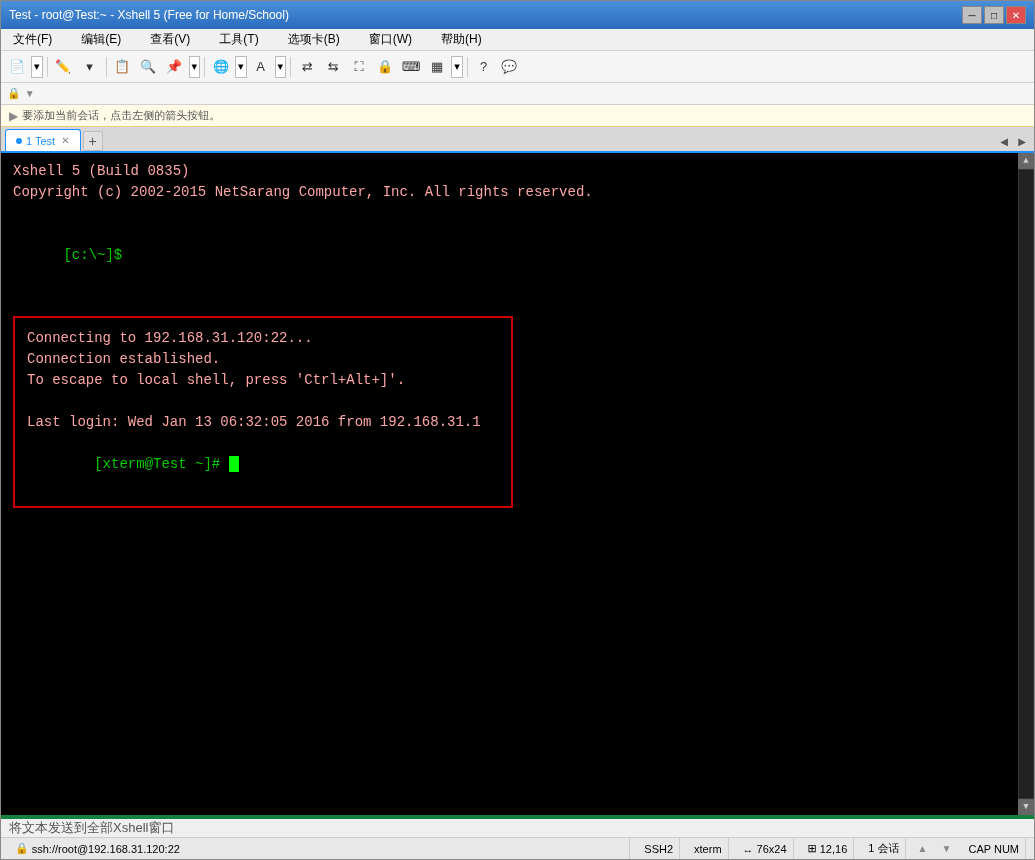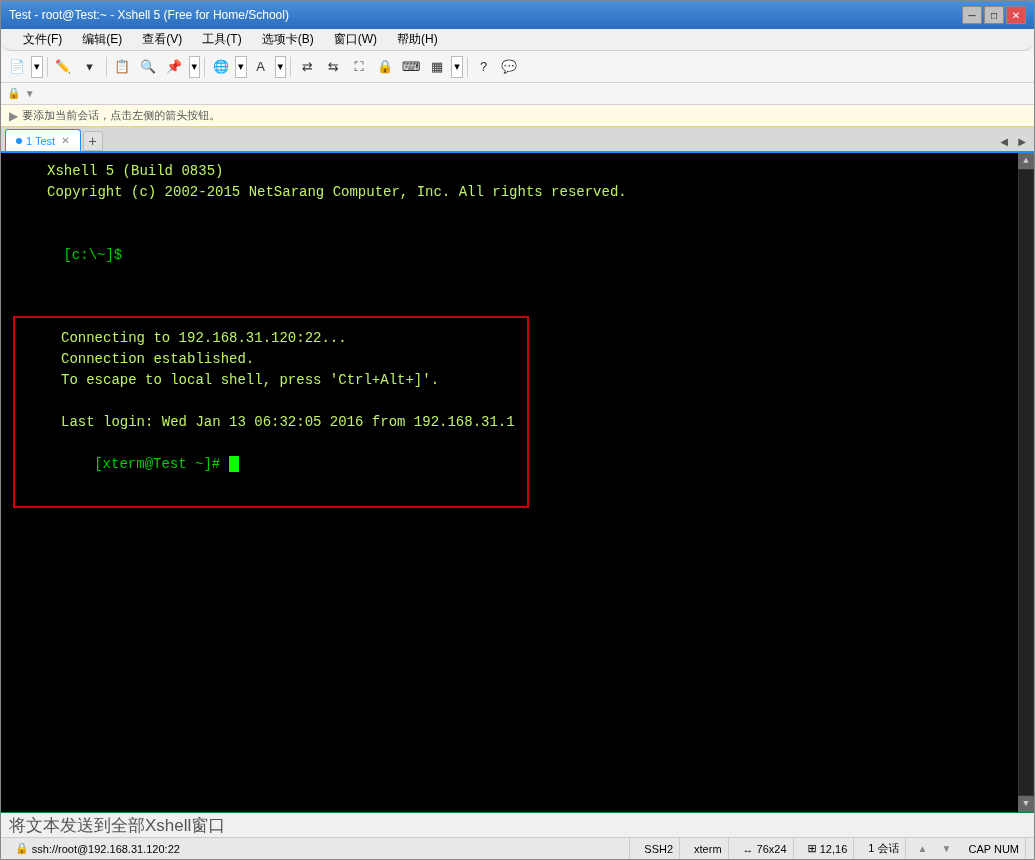--- a/index.html
+++ b/index.html
@@ -56,24 +56,23 @@
       background: #e05050;
       color: white;
     }
 
     
     .menu-bar {
       background: #f0f0f0;
       height: 22px;
       display: flex;
       align-items: center;
-      padding: 0 14px;
+      padding: 0 4px;
       border-bottom: 1px solid #d0d0d0;
-      gap: 4px;
-      border-radius: 11px;
+      gap: 13px;
     }
     .menu-item {
       padding: 2px 8px;
       font-size: 12px;
       cursor: pointer;
       color: #000;
     }
 
     
     .toolbar {
@@ -215,21 +214,21 @@
       font-size: 14px;
       padding: 8px 12px;
       overflow: hidden;
       position: relative;
     }
     .terminal-line {
       line-height: 1.5;
       white-space: pre;
     }
     .green-text { color: #00cc00; }
-    .white-text { color: #bef264; margin-left: 34px; }
+    .white-text { color: #fca5a5; }
 
     
     .connection-box {
       border: 2px solid #cc0000;
       padding: 10px 12px;
       margin: 8px 0;
       display: inline-block;
       min-width: 500px;
     }
 
@@ -262,23 +261,23 @@
       background: #222;
       margin: 1px;
     }
 
     
     .bottom-bar {
       background: #f0f0f0;
       height: 22px;
       display: flex;
       align-items: center;
-      padding: 12px 8px;
-      border-top: 1px solid #15803d;
-      font-size: 17px;
+      padding: 6px 8px;
+      border-top: 4px solid #15803d;
+      font-size: 13px;
       color: #555;
     }
 
     
     .status-bar {
       background: #e8e8e8;
       height: 22px;
       display: flex;
       align-items: center;
       padding: 0 8px;

